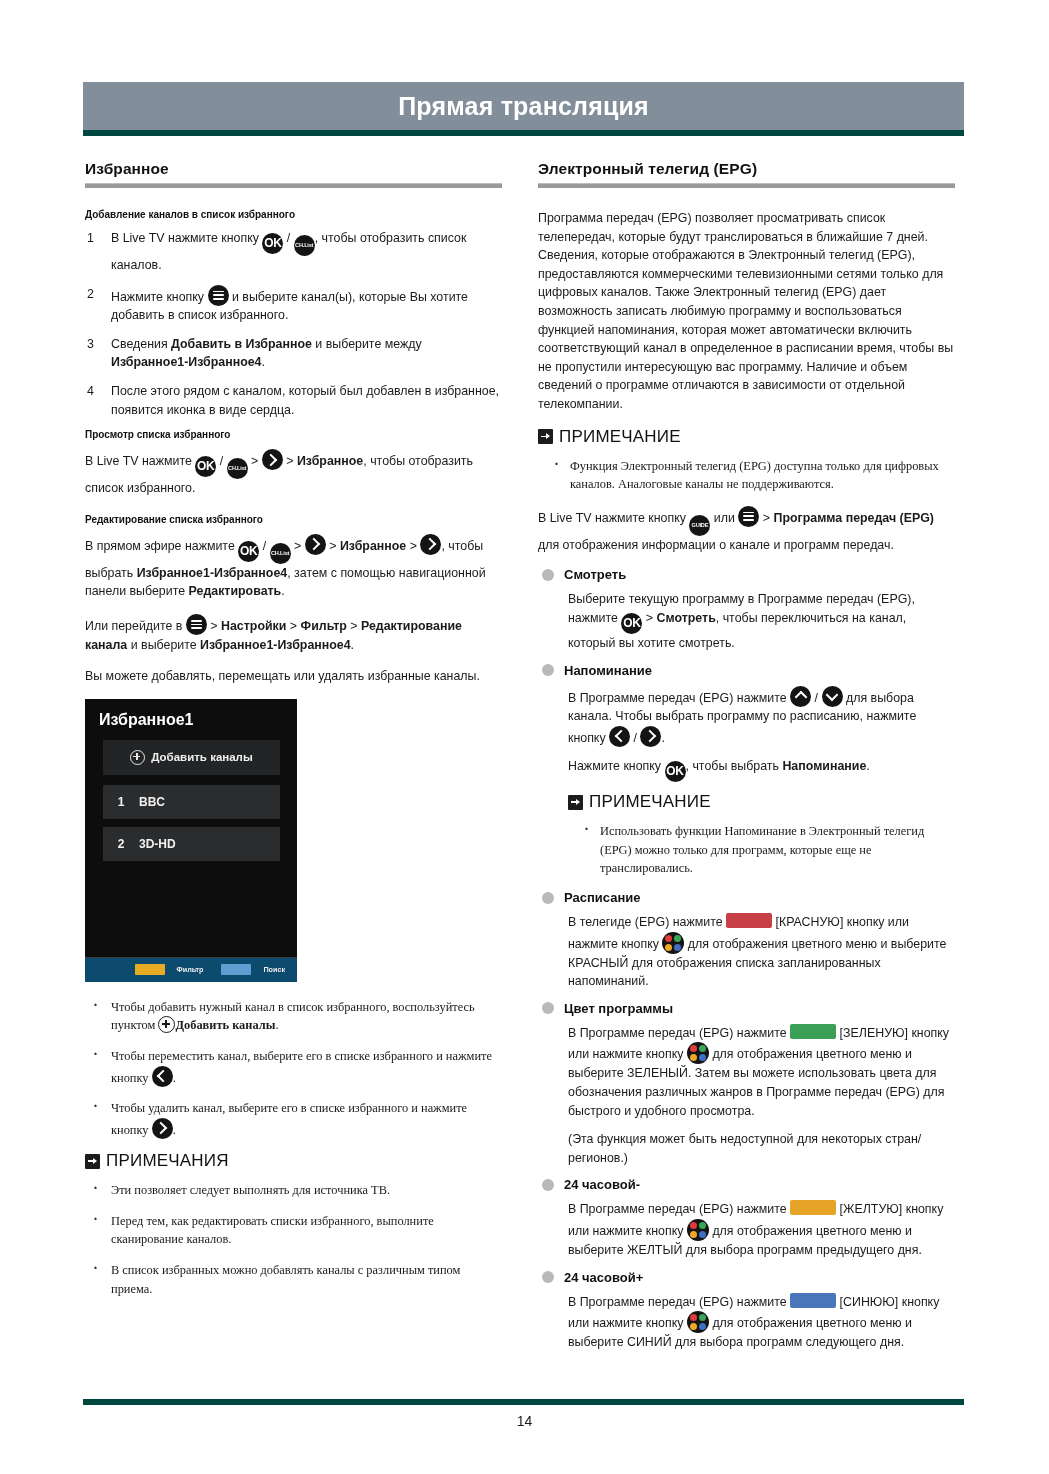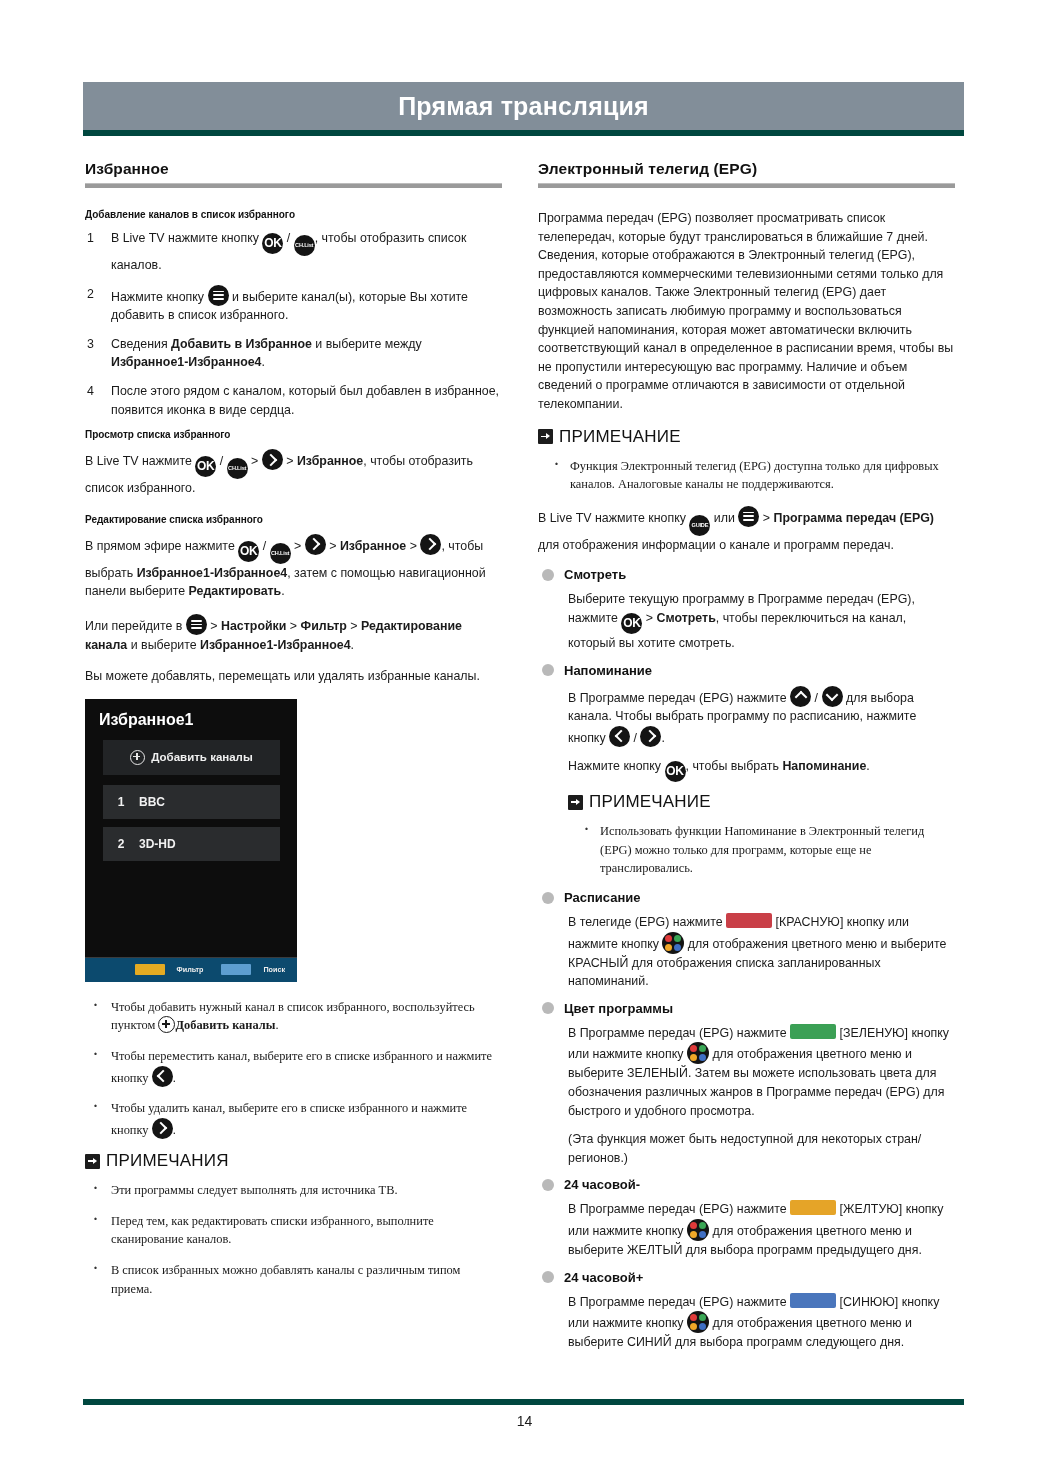--- a/index.html
+++ b/index.html
@@ -545,21 +545,21 @@
         <span class="key key-arrow right"><i class="chev"></i></span><span>.</span>
       </li>
     </ul>
 
     <div class="note-head">
       <span class="note-ico"></span>
       <span class="note-title">ПРИМЕЧАНИЯ</span>
     </div>
 
     <ul class="bullets">
-      <li>Эти программы следует выполнять для источника ТВ.</li>
+      <li>Эти позволяет следует выполнять для источника ТВ.</li>
       <li>Перед тем, как редактировать списки избранного, выполните сканирование каналов.</li>
       <li>В список избранных можно добавлять каналы с различным типом приема.</li>
     </ul>
 
   </div>
 
   <div class="col col-right">
 
     <div class="sec-head">Электронный телегид (EPG)</div>
     <div class="sec-rule"></div>

